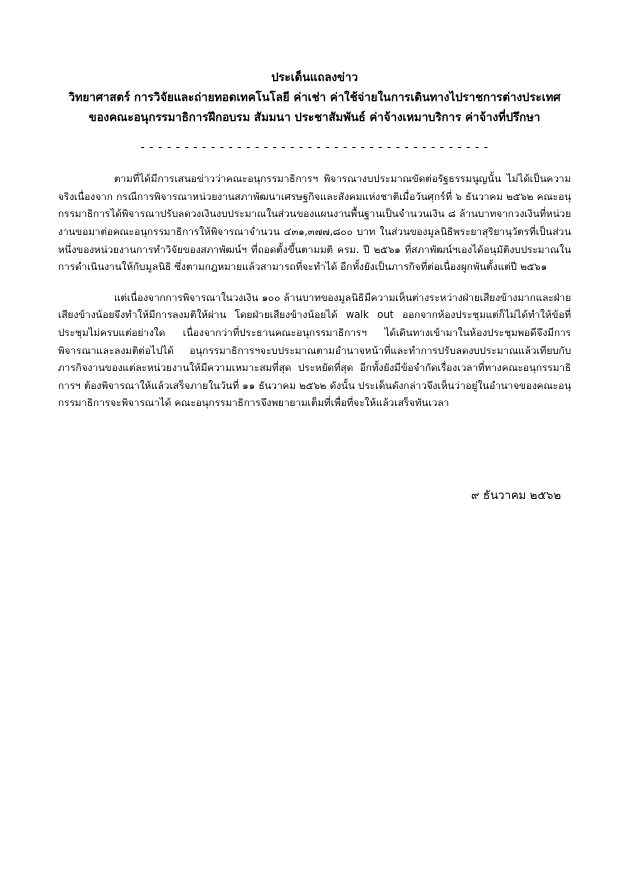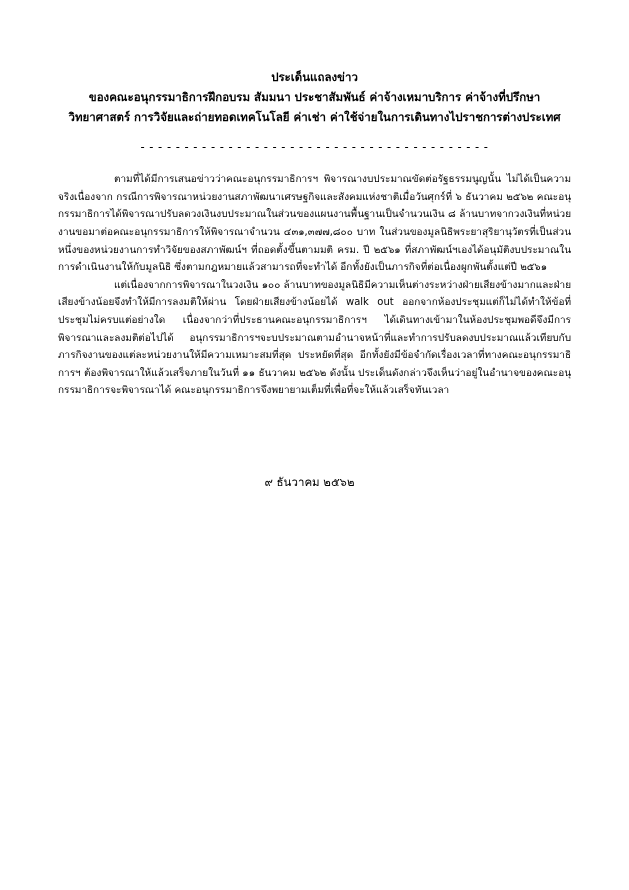--- a/index.html
+++ b/index.html
@@ -44,37 +44,38 @@
     font-size: 10px;
     line-height: 1.76;
     text-align: justify;
     text-justify: inter-word;
   }
   .para {
     margin: 0;
     text-indent: 56px;
   }
   .para + .para {
+    margin-top: 13px;
   }
   .date-line {
     margin-top: 74px;
-    text-align: center;
+    text-align: right;
     font-size: 11.5px;
     padding-right: 10px;
   }
 </style>
 </head>
 <body>
 
 <div class="page">
 
   <div class="header-block">
     <span class="header-line">ประเด็นแถลงข่าว</span>
+    <span class="header-line">วิทยาศาสตร์ การวิจัยและถ่ายทอดเทคโนโลยี ค่าเช่า ค่าใช้จ่ายในการเดินทางไปราชการต่างประเทศ</span>
     <span class="header-line">ของคณะอนุกรรมาธิการฝึกอบรม สัมมนา ประชาสัมพันธ์ ค่าจ้างเหมาบริการ ค่าจ้างที่ปรึกษา</span>
-    <span class="header-line">วิทยาศาสตร์ การวิจัยและถ่ายทอดเทคโนโลยี ค่าเช่า ค่าใช้จ่ายในการเดินทางไปราชการต่างประเทศ</span>
   </div>
 
   <div class="divider">- - - - - - - - - - - - - - - - - - - - - - - - - - - - - - - - - - - - - - - -</div>
 
   <div class="body-block">
     <p class="para">ตามที่ได้มีการเสนอข่าวว่าคณะอนุกรรมาธิการฯ พิจารณางบประมาณขัดต่อรัฐธรรมนูญนั้น ไม่ได้เป็นความจริงเนื่องจาก กรณีการพิจารณาหน่วยงานสภาพัฒนาเศรษฐกิจและสังคมแห่งชาติเมื่อวันศุกร์ที่ ๖ ธันวาคม ๒๕๖๒ คณะอนุกรรมาธิการได้พิจารณาปรับลดวงเงินงบประมาณในส่วนของแผนงานพื้นฐานเป็นจำนวนเงิน ๘ ล้านบาทจากวงเงินที่หน่วยงานขอมาต่อคณะอนุกรรมาธิการให้พิจารณาจำนวน ๔๓๑,๓๗๗,๘๐๐ บาท ในส่วนของมูลนิธิพระยาสุริยานุวัตรที่เป็นส่วนหนึ่งของหน่วยงานการทำวิจัยของสภาพัฒน์ฯ ที่ถอดตั้งขึ้นตามมติ ครม. ปี ๒๕๖๑ ที่สภาพัฒน์ฯเองได้อนุมัติงบประมาณในการดำเนินงานให้กับมูลนิธิ ซึ่งตามกฎหมายแล้วสามารถที่จะทำได้ อีกทั้งยังเป็นภารกิจที่ต่อเนื่องผูกพันตั้งแต่ปี ๒๕๖๑</p>
     <p class="para">แต่เนื่องจากการพิจารณาในวงเงิน ๑๐๐ ล้านบาทของมูลนิธิมีความเห็นต่างระหว่างฝ่ายเสียงข้างมากและฝ่ายเสียงข้างน้อยจึงทำให้มีการลงมติให้ผ่าน โดยฝ่ายเสียงข้างน้อยได้ walk out ออกจากห้องประชุมแต่ก็ไม่ได้ทำให้ข้อที่ประชุมไม่ครบแต่อย่างใด เนื่องจากว่าที่ประธานคณะอนุกรรมาธิการฯ ได้เดินทางเข้ามาในห้องประชุมพอดีจึงมีการพิจารณาและลงมติต่อไปได้ อนุกรรมาธิการฯจะบประมาณตามอำนาจหน้าที่และทำการปรับลดงบประมาณแล้วเทียบกับภารกิจงานของแต่ละหน่วยงานให้มีความเหมาะสมที่สุด ประหยัดที่สุด อีกทั้งยังมีข้อจำกัดเรื่องเวลาที่ทางคณะอนุกรรมาธิการฯ ต้องพิจารณาให้แล้วเสร็จภายในวันที่ ๑๑ ธันวาคม ๒๕๖๒ ดังนั้น ประเด็นดังกล่าวจึงเห็นว่าอยู่ในอำนาจของคณะอนุกรรมาธิการจะพิจารณาได้ คณะอนุกรรมาธิการจึงพยายามเต็มที่เพื่อที่จะให้แล้วเสร็จทันเวลา</p>
   </div>
 
   <div class="date-line">๙ ธันวาคม ๒๕๖๒</div>

